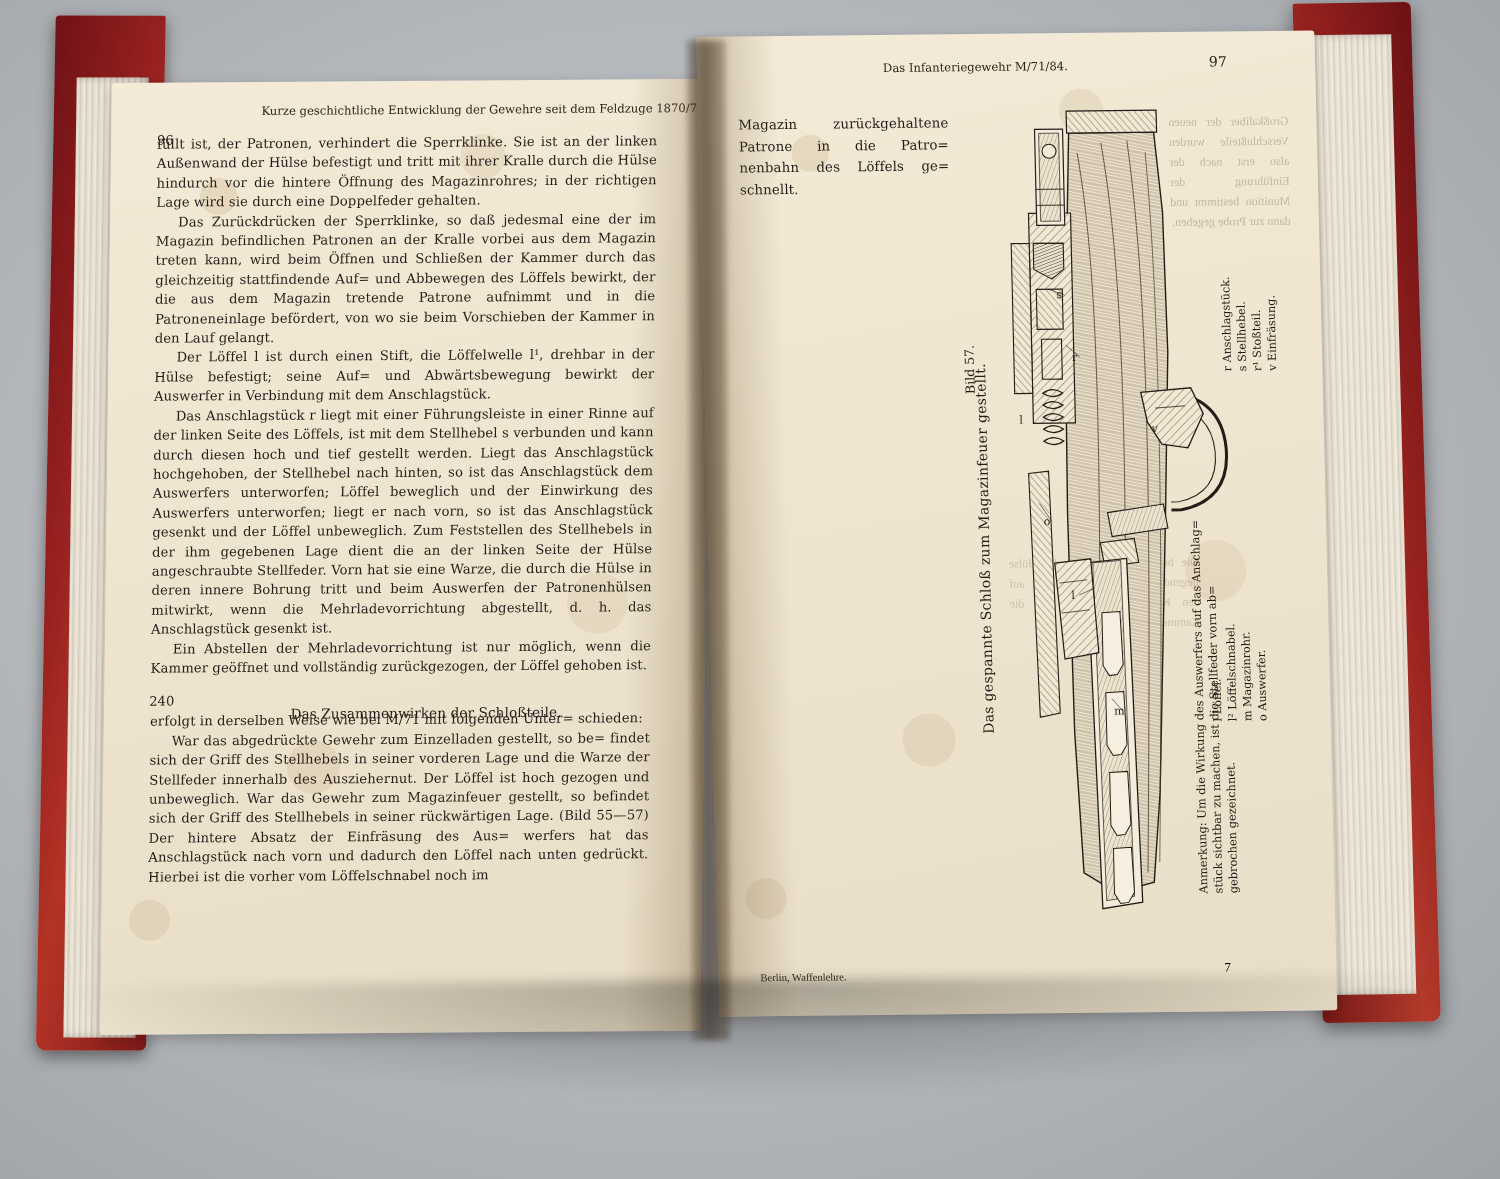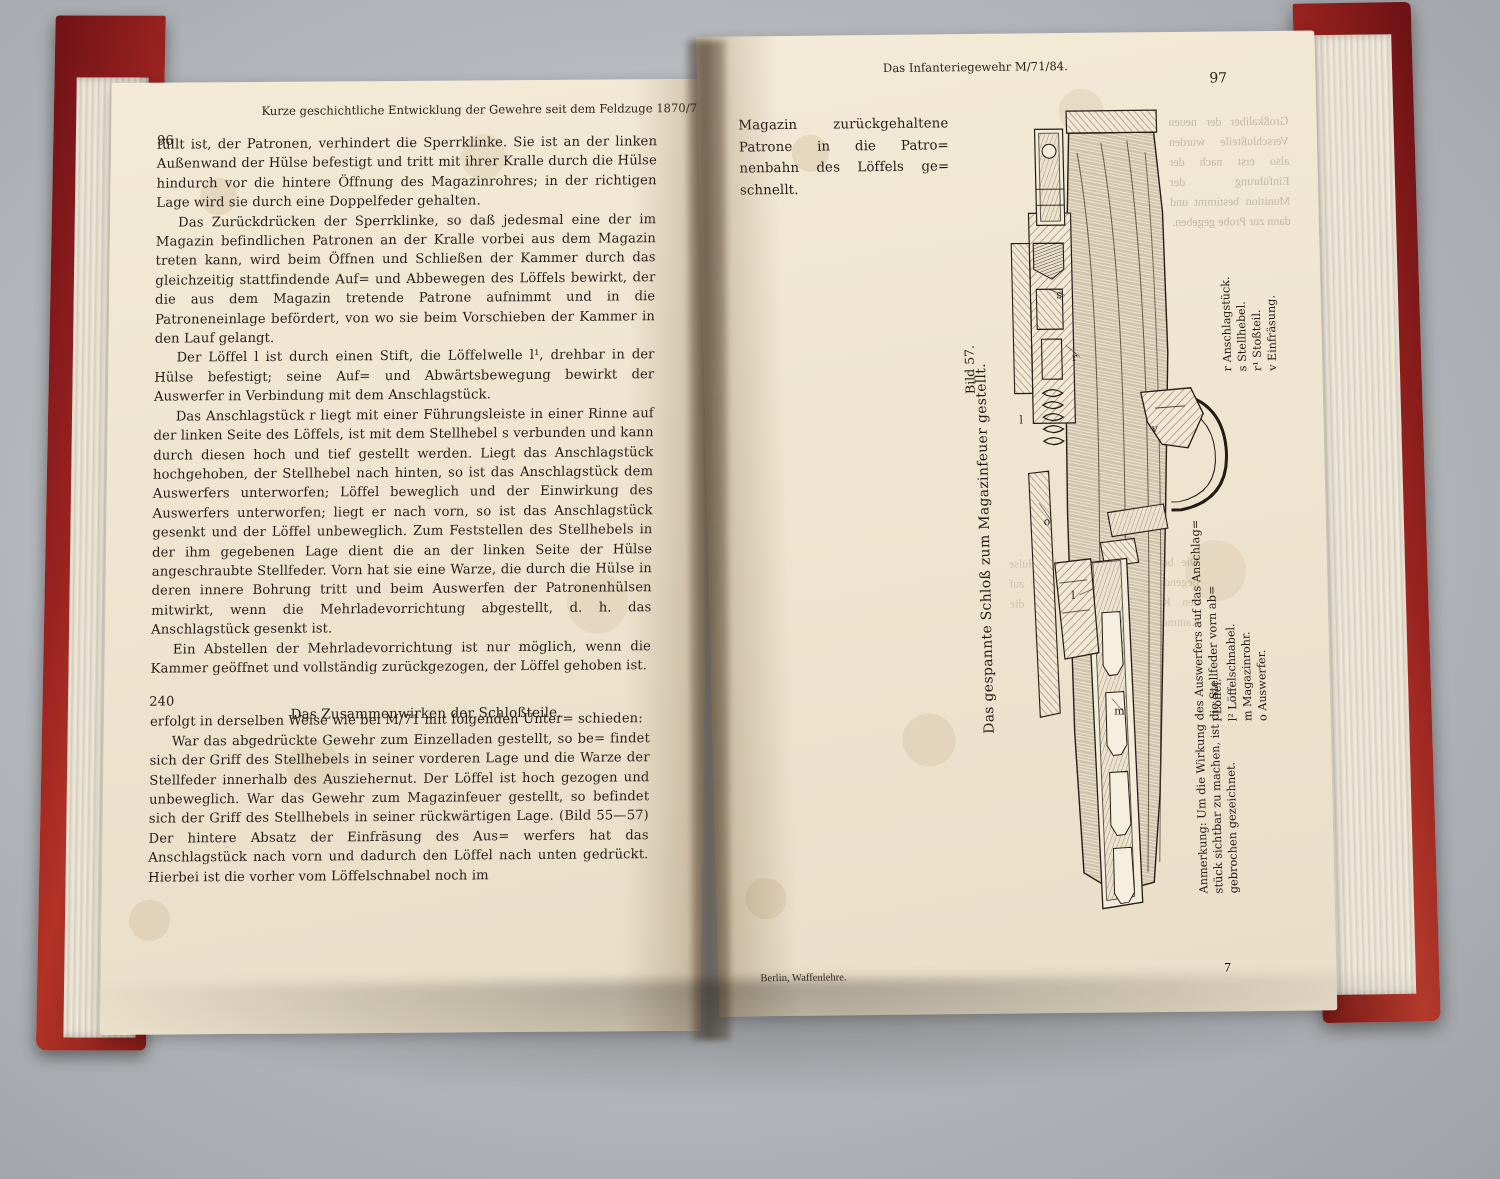--- a/index.html
+++ b/index.html
@@ -196,21 +196,21 @@
     line-height: 21.5px;
     text-align: justify;
   }
   .right-head {
     left: 186px;
     top: 26px;
     font-size: 11.6px;
   }
   .right-folio {
     left: 512px;
-    top: 38px;
+    top: 22px;
     font-size: 14px;
   }
   .right-signature {
     left: 42px;
     top: 936px;
   }
   .right-pagenum-bottom {
     position: absolute;
     left: 506px;
     top: 928px;

